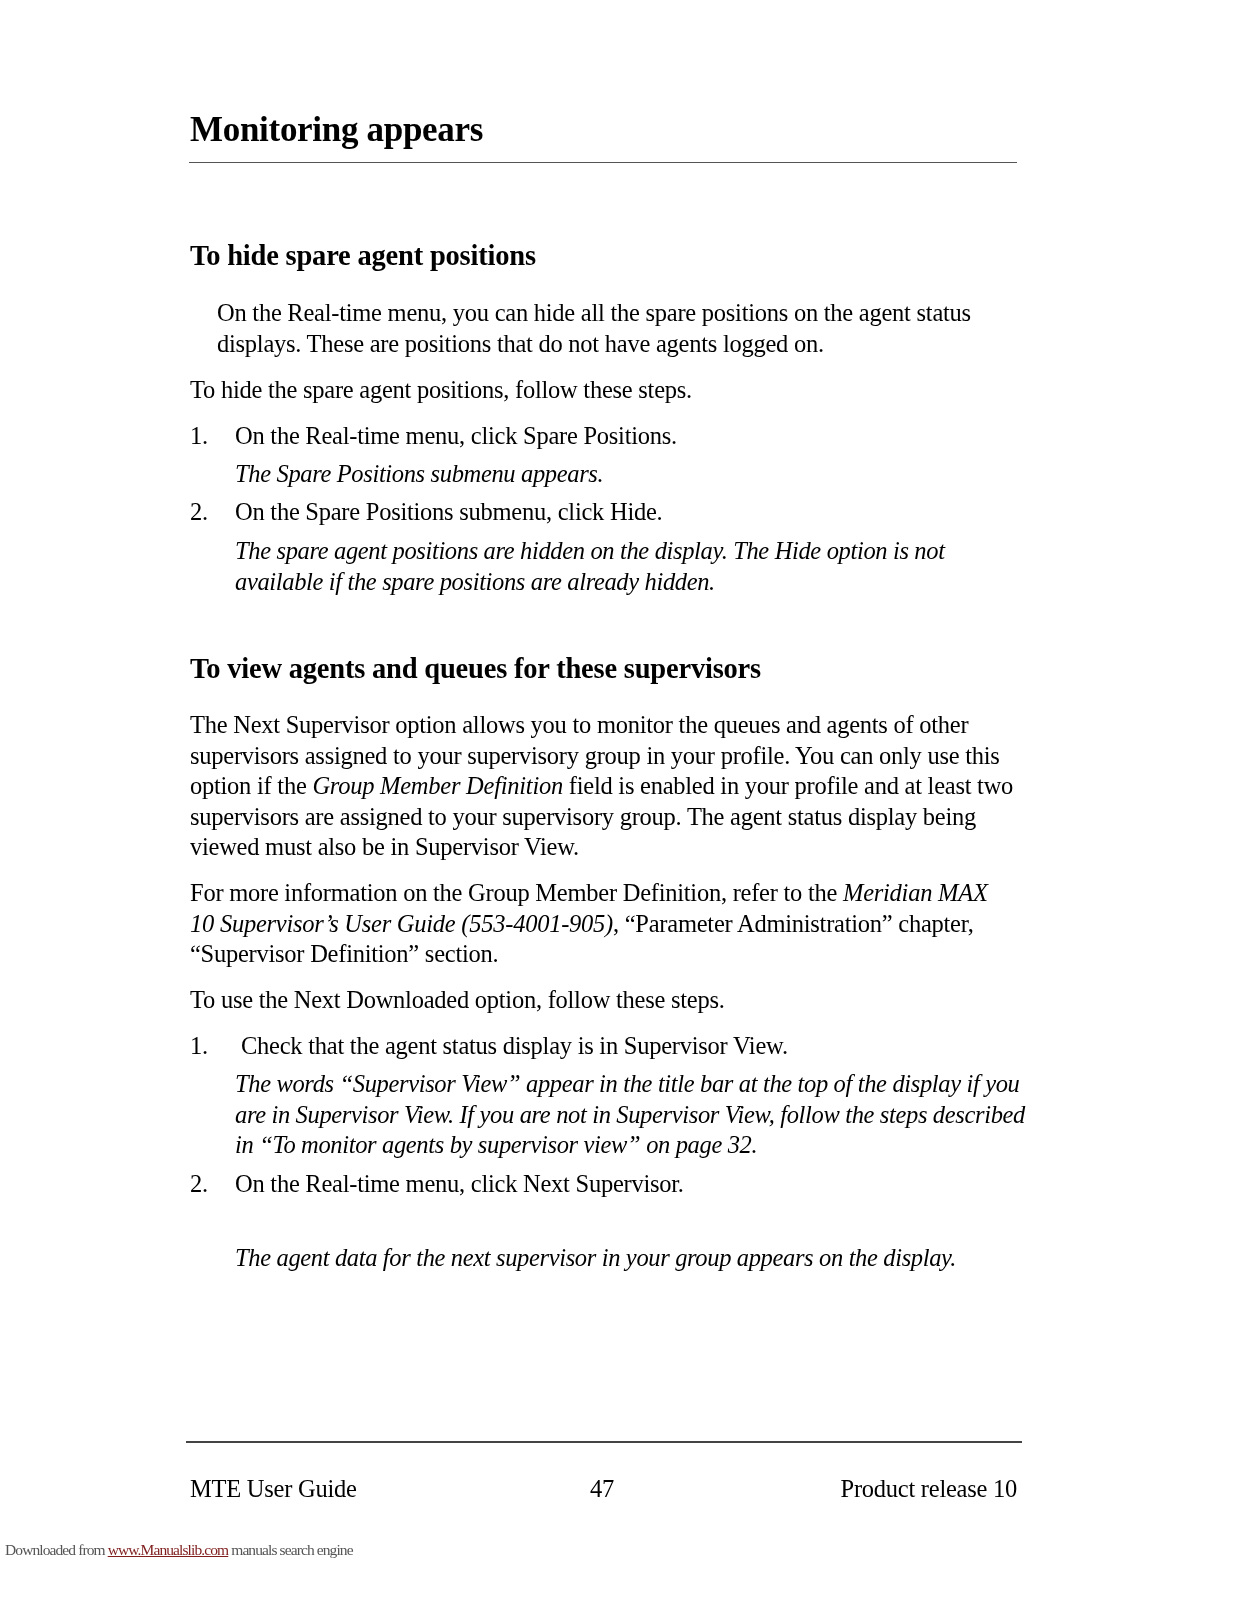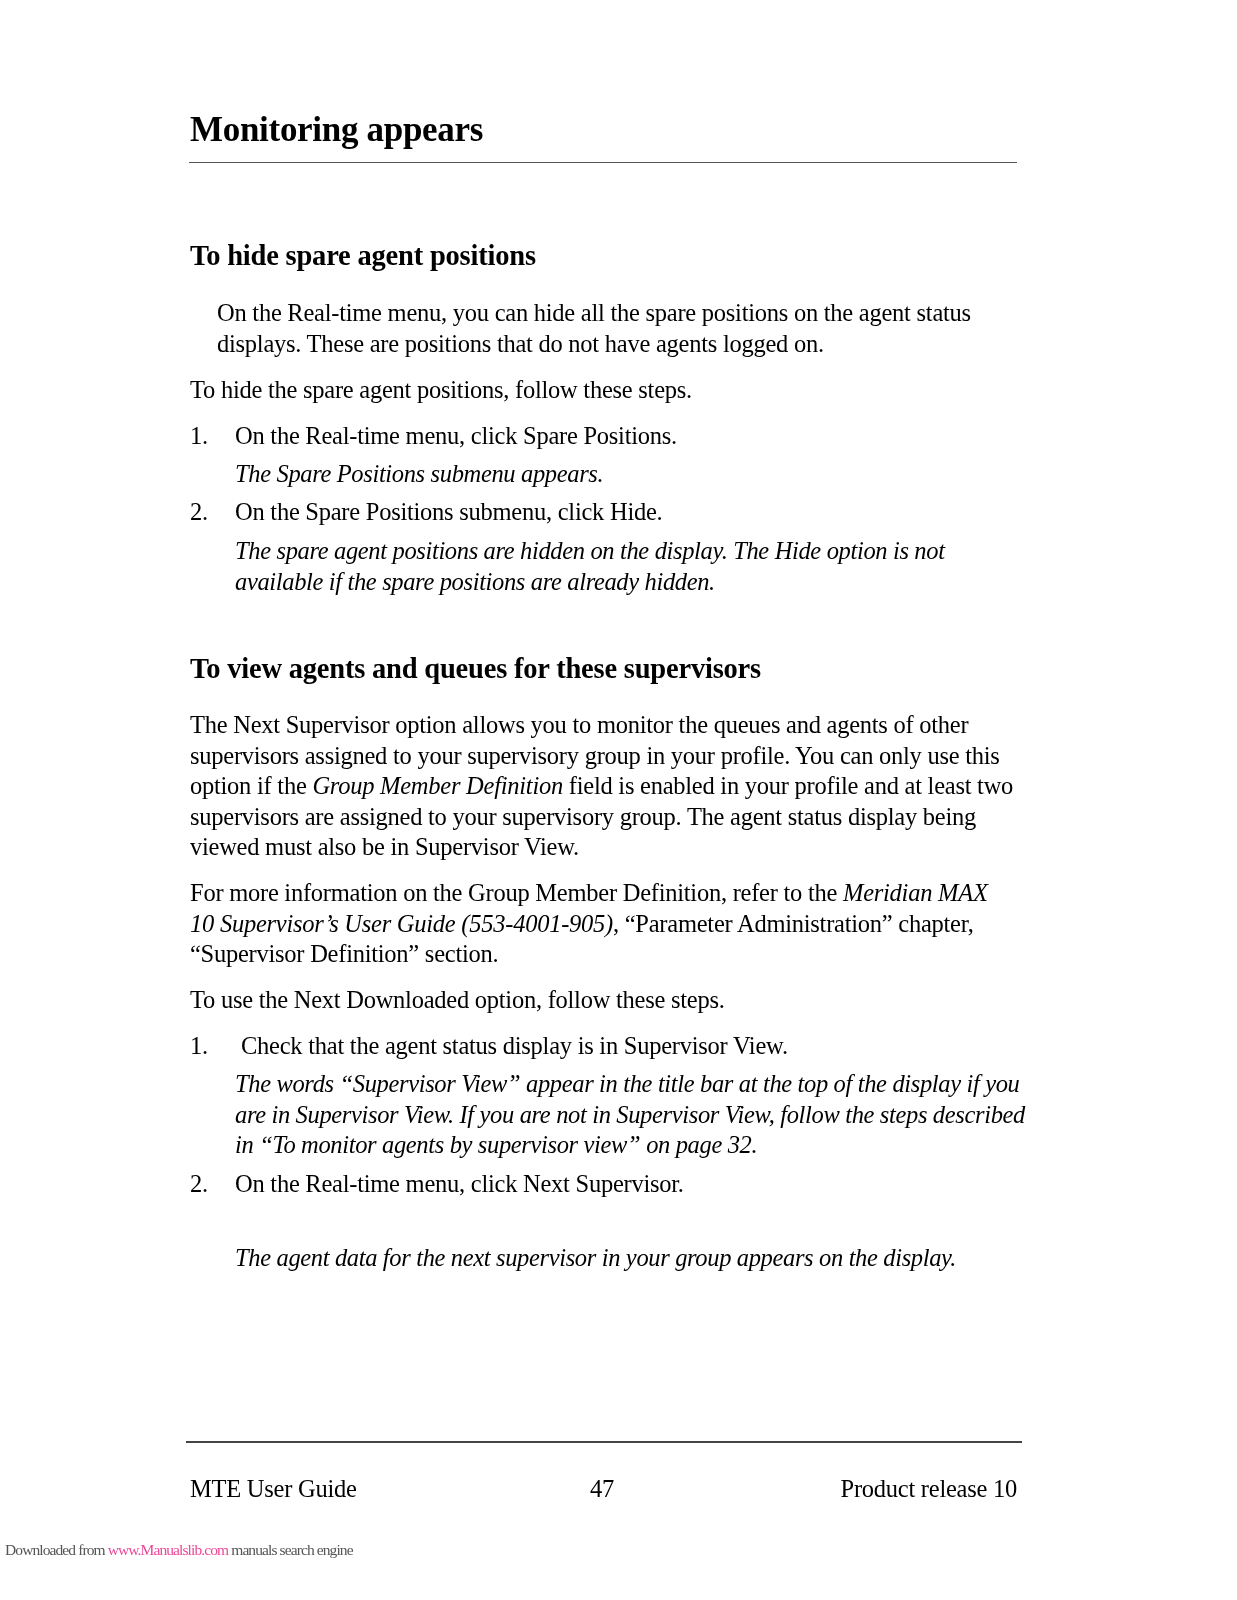--- a/index.html
+++ b/index.html
@@ -105,21 +105,22 @@
       position: absolute;
       left: 5px;
       top: 1540px;
       font-size: 15.5px;
       line-height: 20px;
       color: #555;
       letter-spacing: -0.9px;
       white-space: nowrap;
     }
     .download-note a {
-      color: #ec4899;
+      color: #7f1d1d;
+      text-decoration: underline;
     }
   </style>
 </head>
 <body>
 
 <h1 class="page-title">Monitoring appears</h1>
 <div class="title-rule"></div>
 
 <h2 class="section-heading" style="top:239px;">To hide spare agent positions</h2>
 

